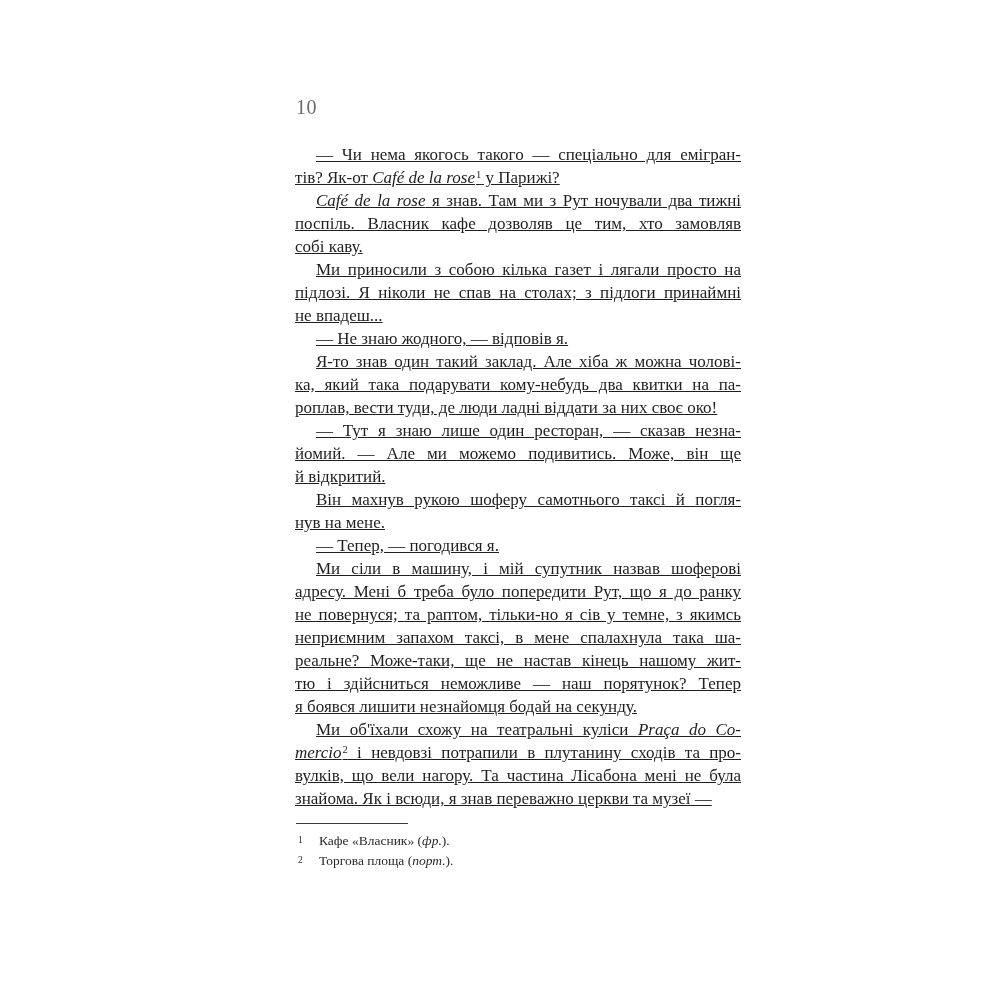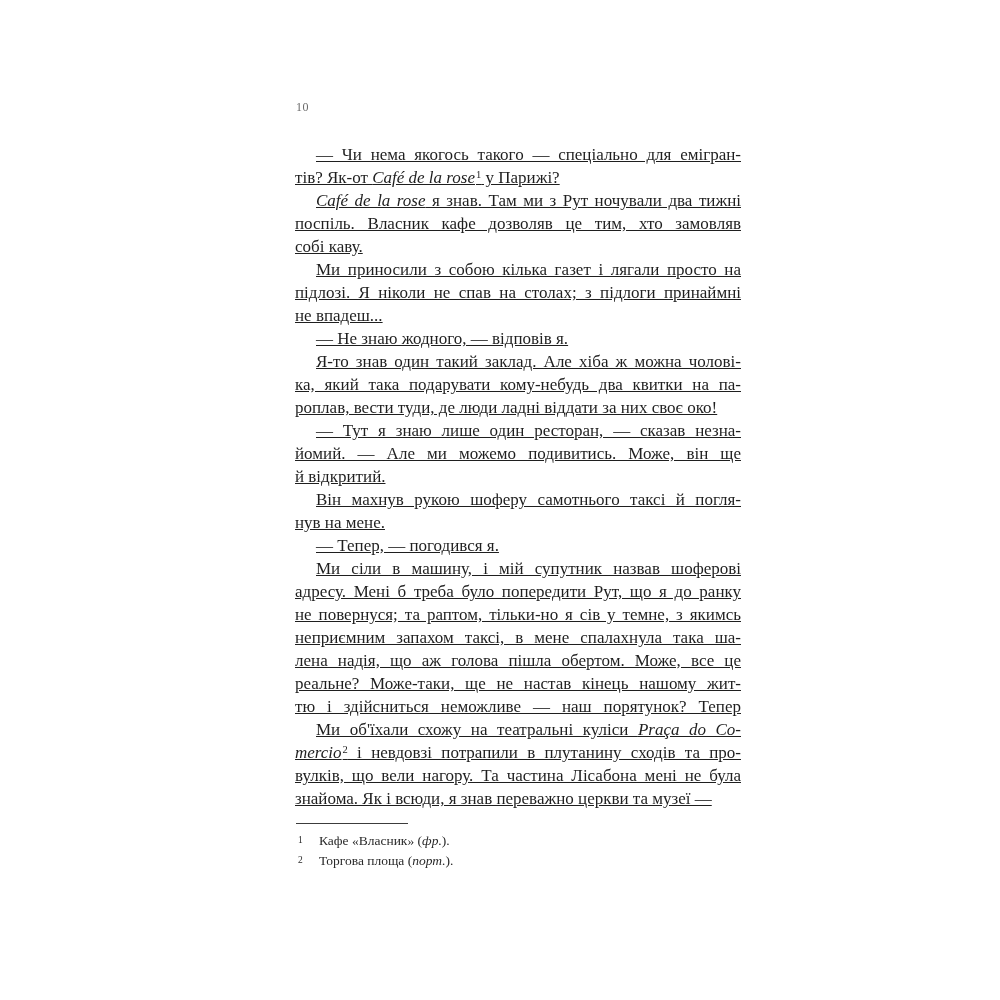--- a/index.html
+++ b/index.html
@@ -16,21 +16,21 @@
     color: #1f1f1f;
     overflow: hidden;
   }
   .content {
     position: absolute;
     left: 295px;
     top: 99px;
     width: 446px;
   }
   .page-number {
-    font-size: 12px;
+    font-size: 20px;
     line-height: 16px;
     color: #6b6b6b;
     letter-spacing: 0.5px;
     margin: 0 0 28px 1px;
   }
   .para {
     margin: 0;
     padding: 0;
     text-decoration: underline;
   }
@@ -123,23 +123,23 @@
           <div class="line last"><span>нув на мене.</span></div>
         </div>
         <div class="para">
           <div class="line first last"><span>— Тепер, — погодився я.</span></div>
         </div>
         <div class="para">
           <div class="line first"><span>Ми сіли в машину, і мій супутник назвав шоферові</span></div>
           <div class="line"><span>адресу. Мені б треба було попередити Рут, що я до ранку</span></div>
           <div class="line"><span>не повернуся; та раптом, тільки-но я сів у темне, з якимсь</span></div>
           <div class="line"><span>неприємним запахом таксі, в мене спалахнула така ша-</span></div>
-          <div class="line"><span>лена надія, що аж голова пішла обертом. Може, все це</span></div>
           <div class="line"><span>реальне? Може-таки, ще не настав кінець нашому жит-</span></div>
           <div class="line"><span>тю і здійсниться неможливе — наш порятунок? Тепер</span></div>
+          <div class="line last"><span>я боявся лишити незнайомця бодай на секунду.</span></div>
         </div>
         <div class="para">
           <div class="line first"><span>Ми об'їхали схожу на театральні куліси </span><span class="it">Praça do Co-</span></div>
           <div class="line"><span class="it">mercio</span><sup class="ref">2</sup><span> і невдовзі потрапили в плутанину сходів та про-</span></div>
           <div class="line"><span>вулків, що вели нагору. Та частина Лісабона мені не була</span></div>
           <div class="line last"><span>знайома. Як і всюди, я знав переважно церкви та музеї —</span></div>
         </div>
       </div>
 
     <div class="footnotes">

